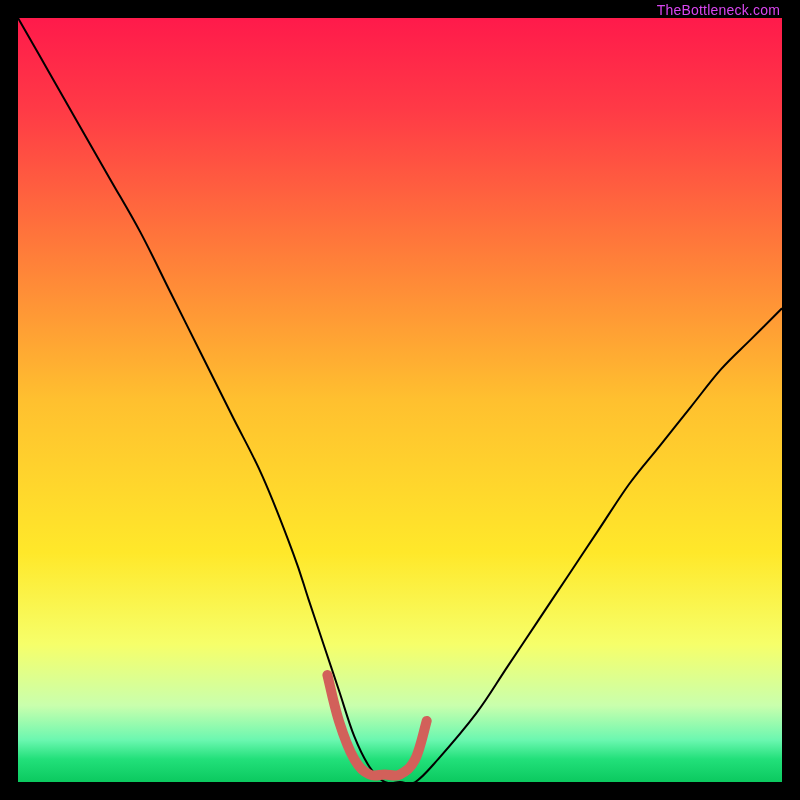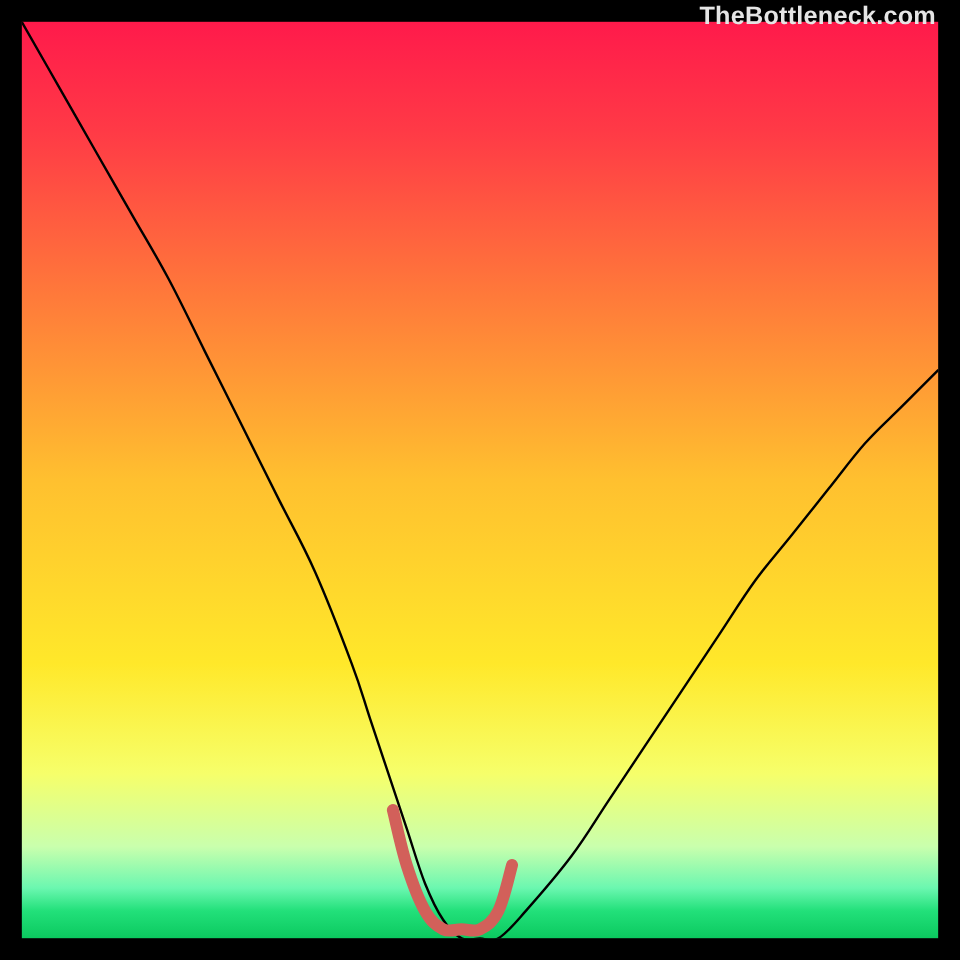--- a/index.html
+++ b/index.html
@@ -23,23 +23,23 @@
     position: absolute;
     left: 0;
     top: 0;
     width: 764px;
     height: 764px;
   }
   .watermark {
     position: absolute;
     top: 2px;
     right: 20px;
-    color: #e5e5e5;
-    font-size: 21px;
-    font-weight: 700;
+    color: #d946ef;
+    font-size: 14px;
+    font-weight: 400;
     letter-spacing: 0.2px;
   }
 </style>
 </head>
 <body>
 
 <div class="frame">
   <svg class="plot" viewBox="0 0 764 764" preserveAspectRatio="none">
     <defs>
       <linearGradient id="bg-grad" x1="0" y1="0" x2="0" y2="1">

